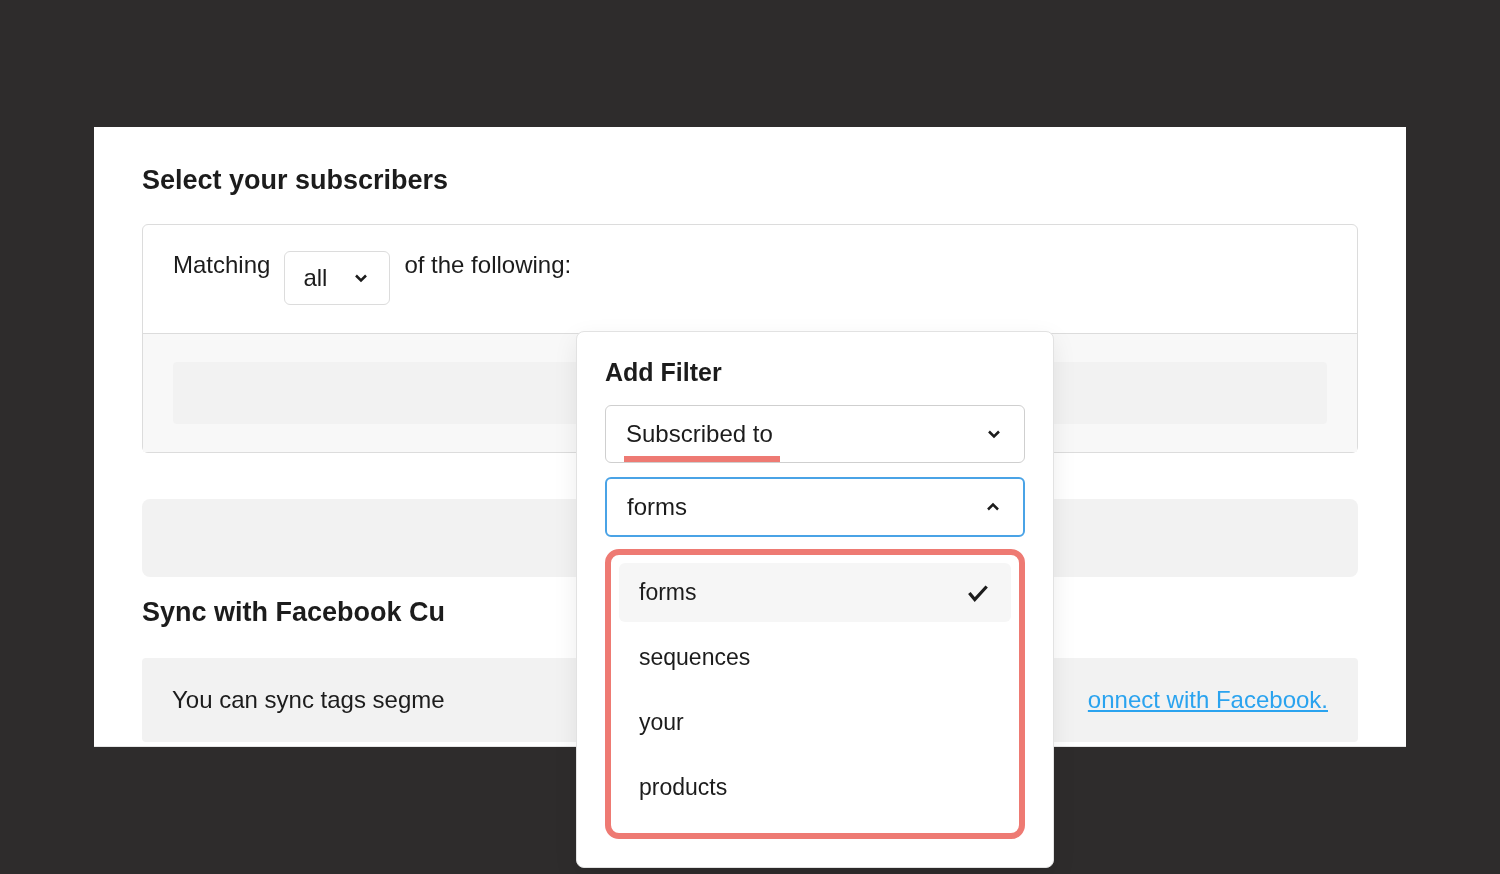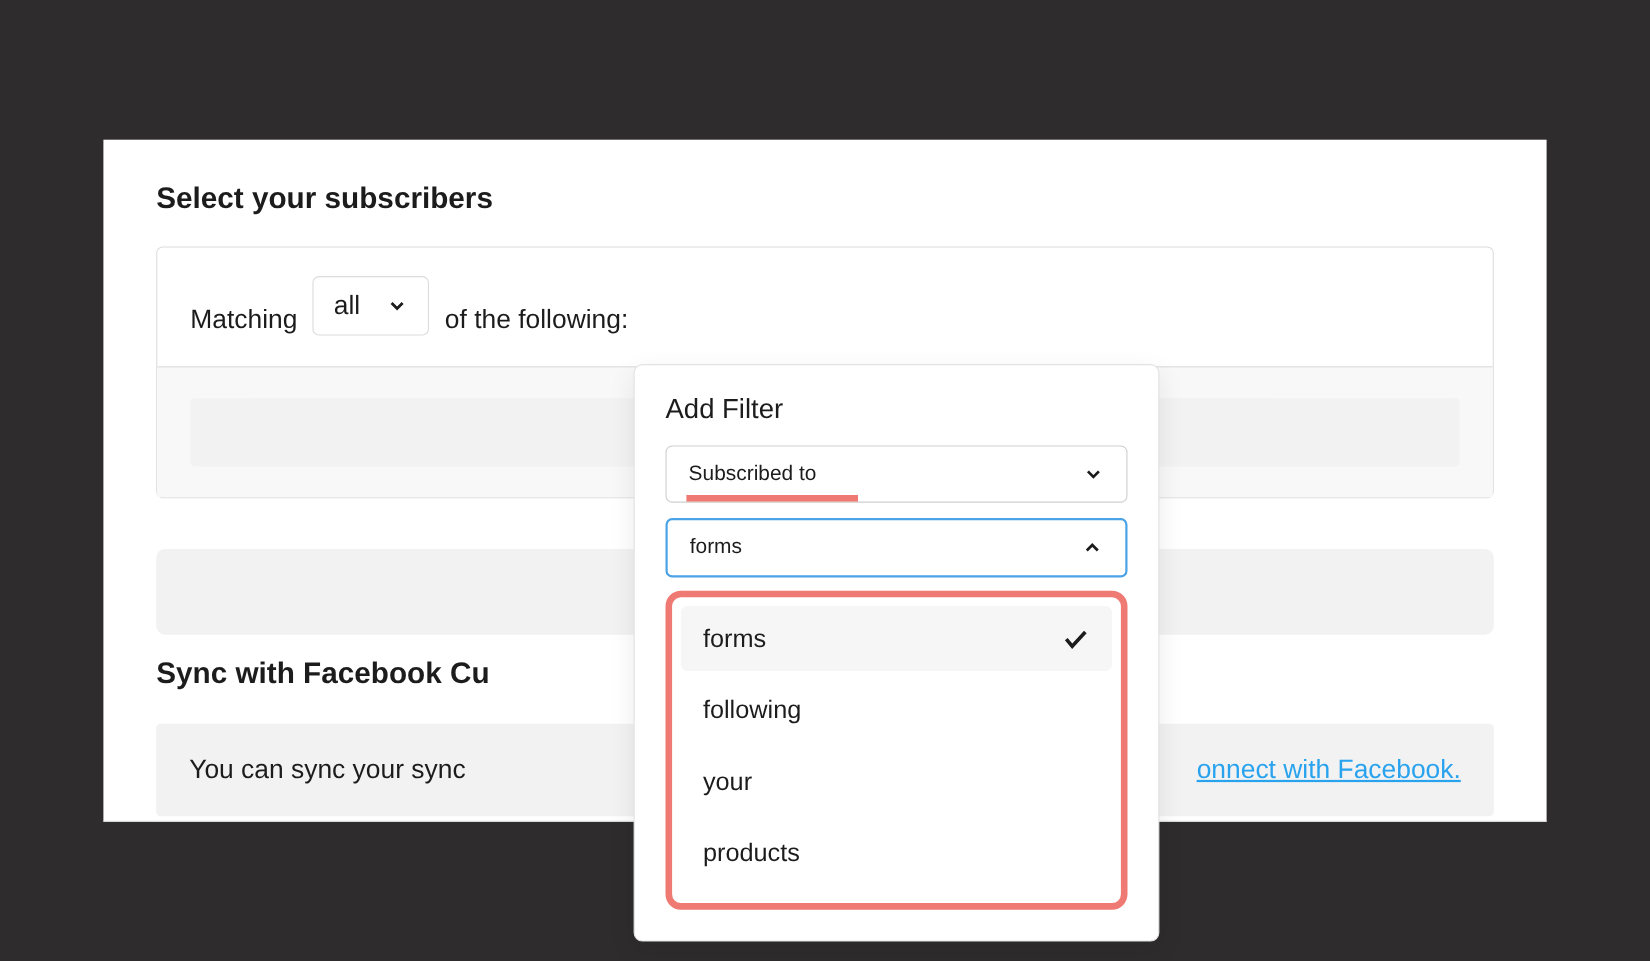--- a/index.html
+++ b/index.html
@@ -30,21 +30,21 @@
       margin-bottom: 28px;
     }
     .filter-card {
       border: 1px solid #dcdcdc;
       border-radius: 6px;
       overflow: visible;
       position: relative;
     }
     .filter-header {
       display: flex;
-      align-items: flex-end;
+      align-items: flex-start;
       gap: 14px;
       padding: 26px 30px 28px 30px;
       font-size: 24px;
       color: #1c1c1c;
     }
     .match-select {
       display: inline-flex;
       align-items: center;
       gap: 24px;
       border: 1px solid #dcdcdc;
@@ -108,32 +108,32 @@
       width: 478px;
       background: #fff;
       border: 1px solid #e2e2e2;
       border-radius: 8px;
       box-shadow: 0 8px 24px rgba(0,0,0,0.08);
       padding: 26px 28px 28px 28px;
       z-index: 10;
     }
     .popover-title {
       font-size: 25px;
-      font-weight: 400;
+      font-weight: 700;
       color: #1c1c1c;
       margin-bottom: 18px;
     }
     .select-field {
       display: flex;
       align-items: center;
       justify-content: space-between;
       border: 1px solid #cfcfcf;
       border-radius: 6px;
       padding: 14px 20px;
-      font-size: 19px;
+      font-size: 24px;
       color: #1c1c1c;
       cursor: pointer;
       background: #fff;
       position: relative;
       gap: 36px;
     }
     .select-field .underline {
       position: absolute;
       left: 18px;
       bottom: 0;
@@ -201,21 +201,21 @@
     <div class="filter-body">
       <div class="grey-bar"></div>
     </div>
   </div>
 
   <div class="grey-skeleton"></div>
 
   <h2 class="sync-title">Sync with Facebook Cu</h2>
 
   <div class="sync-banner">
-    <span>You can sync your sync</span>
+    <span>You can sync tags segme</span>
     <a class="sync-link">onnect with Facebook.</a>
   </div>
 
   <div class="popover">
     <div class="popover-title">Add Filter</div>
 
     <div class="select-field">
       <span>Subscribed to</span>
       <svg class="chev" viewBox="0 0 24 24" fill="none" stroke="#1c1c1c" stroke-width="3">
           <polyline points="6 9 12 15 18 9"></polyline>
@@ -231,21 +231,21 @@
     </div>
 
     <div class="options-list">
       <div class="option selected">
         <span>forms</span>
         <svg class="check" viewBox="0 0 24 24" fill="none" stroke="#1c1c1c" stroke-width="3">
             <polyline points="4 12 9 18 20 6"></polyline>
           </svg>
       </div>
       <div class="option">
-        <span>following</span>
+        <span>sequences</span>
       </div>
       <div class="option">
         <span>your</span>
       </div>
       <div class="option">
         <span>products</span>
       </div>
     </div>
   </div>
 

